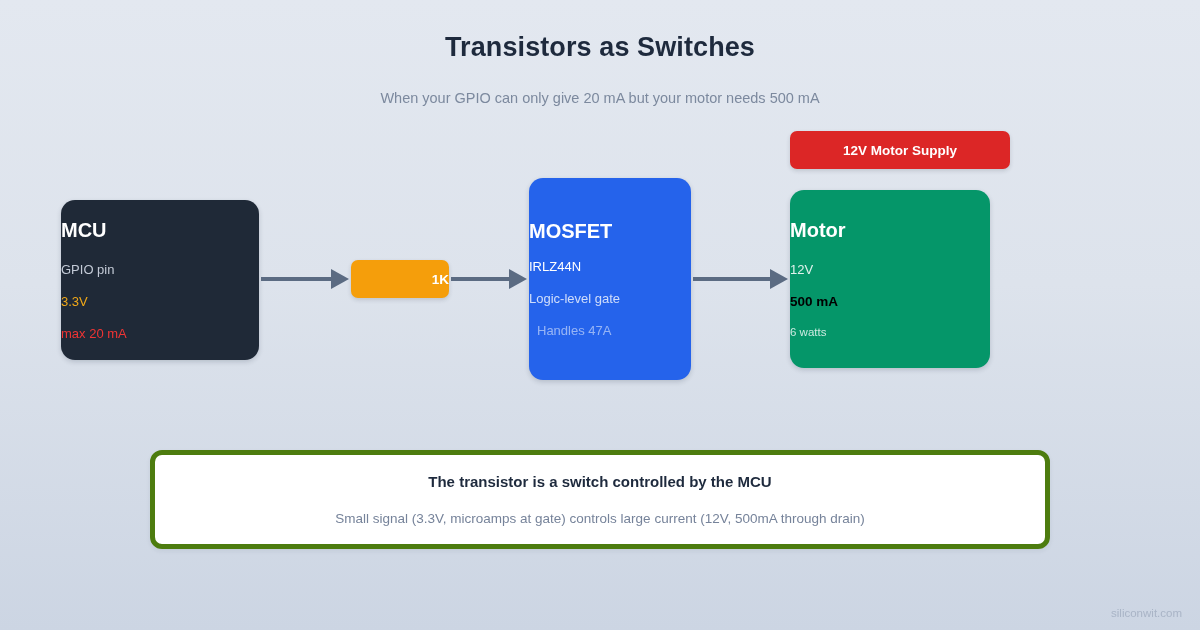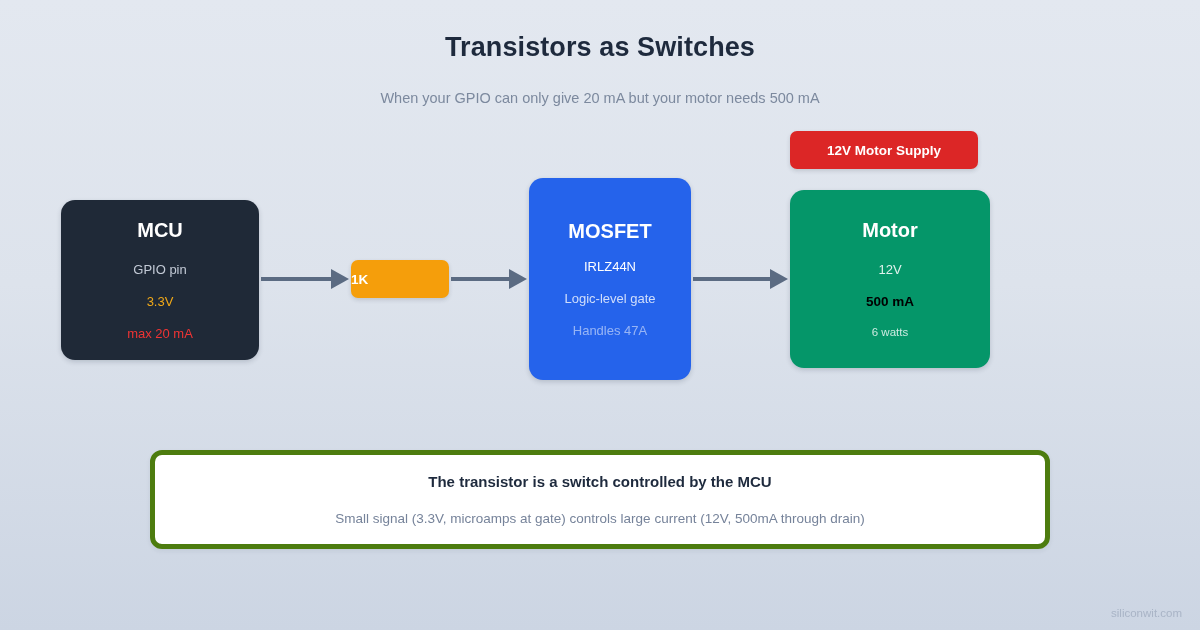--- a/index.html
+++ b/index.html
@@ -38,21 +38,20 @@
     color: #7c899e;
   }
 
   
   .block {
     position: absolute;
     border-radius: 14px;
     box-sizing: border-box;
     display: flex;
     flex-direction: column;
-    align-items: center;
     justify-content: center;
   }
   .block-title {
     font-size: 20px;
     font-weight: bold;
     color: #ffffff;
     line-height: 1;
   }
   .block-line {
     font-size: 13px;
@@ -75,60 +74,60 @@
   
   #mosfet-block {
     left: 529px; top: 178px;
     width: 162px; height: 202px;
     background: #2563eb;
     box-shadow: 0 2px 5px rgba(30,41,59,0.18);
   }
   #mosfet-block .block-title { }
   .mos-l1 { color: #ffffff; }
   .mos-l2 { color: rgba(255,255,255,0.78); }
-  .mos-l3 { color: rgba(255,255,255,0.52); }
+  .mos-l3 { color: rgba(255,255,255,0.52); padding-left: 8px; }
 
   
   #motor-block {
     left: 790px; top: 190px;
     width: 200px; height: 178px;
     background: #059669;
     box-shadow: 0 2px 5px rgba(30,41,59,0.18);
   }
   #motor-block .block-title { margin-bottom: 4px; }
   .mot-l1 { color: rgba(255,255,255,0.88); }
   .mot-l2 { color: #000000; font-weight: bold; font-size: 13.5px; }
   .mot-l3 { color: rgba(255,255,255,0.80); font-size: 11.5px; }
 
   
   #supply-badge {
     position: absolute;
     left: 790px; top: 131px;
-    width: 188px; height: 38px;
+    width: 220px; height: 38px;
     background: #dc2626;
     border-radius: 7px;
     display: flex;
     align-items: center;
     justify-content: center;
     font-size: 13.5px;
     font-weight: bold;
     color: #ffffff;
     box-shadow: 0 2px 4px rgba(30,41,59,0.16);
   }
 
   
   #resistor-block {
     position: absolute;
     left: 351px; top: 260px;
     width: 98px; height: 38px;
     background: #f59e0b;
     border-radius: 7px;
     display: flex;
     align-items: center;
-    justify-content: flex-start;
+    justify-content: flex-end;
     font-size: 13.5px;
     font-weight: bold;
     color: #ffffff;
     box-shadow: 0 2px 4px rgba(30,41,59,0.16);
   }
 
   
   .arrow { position: absolute; height: 20px; }
   .arrow .shaft {
     position: absolute;

